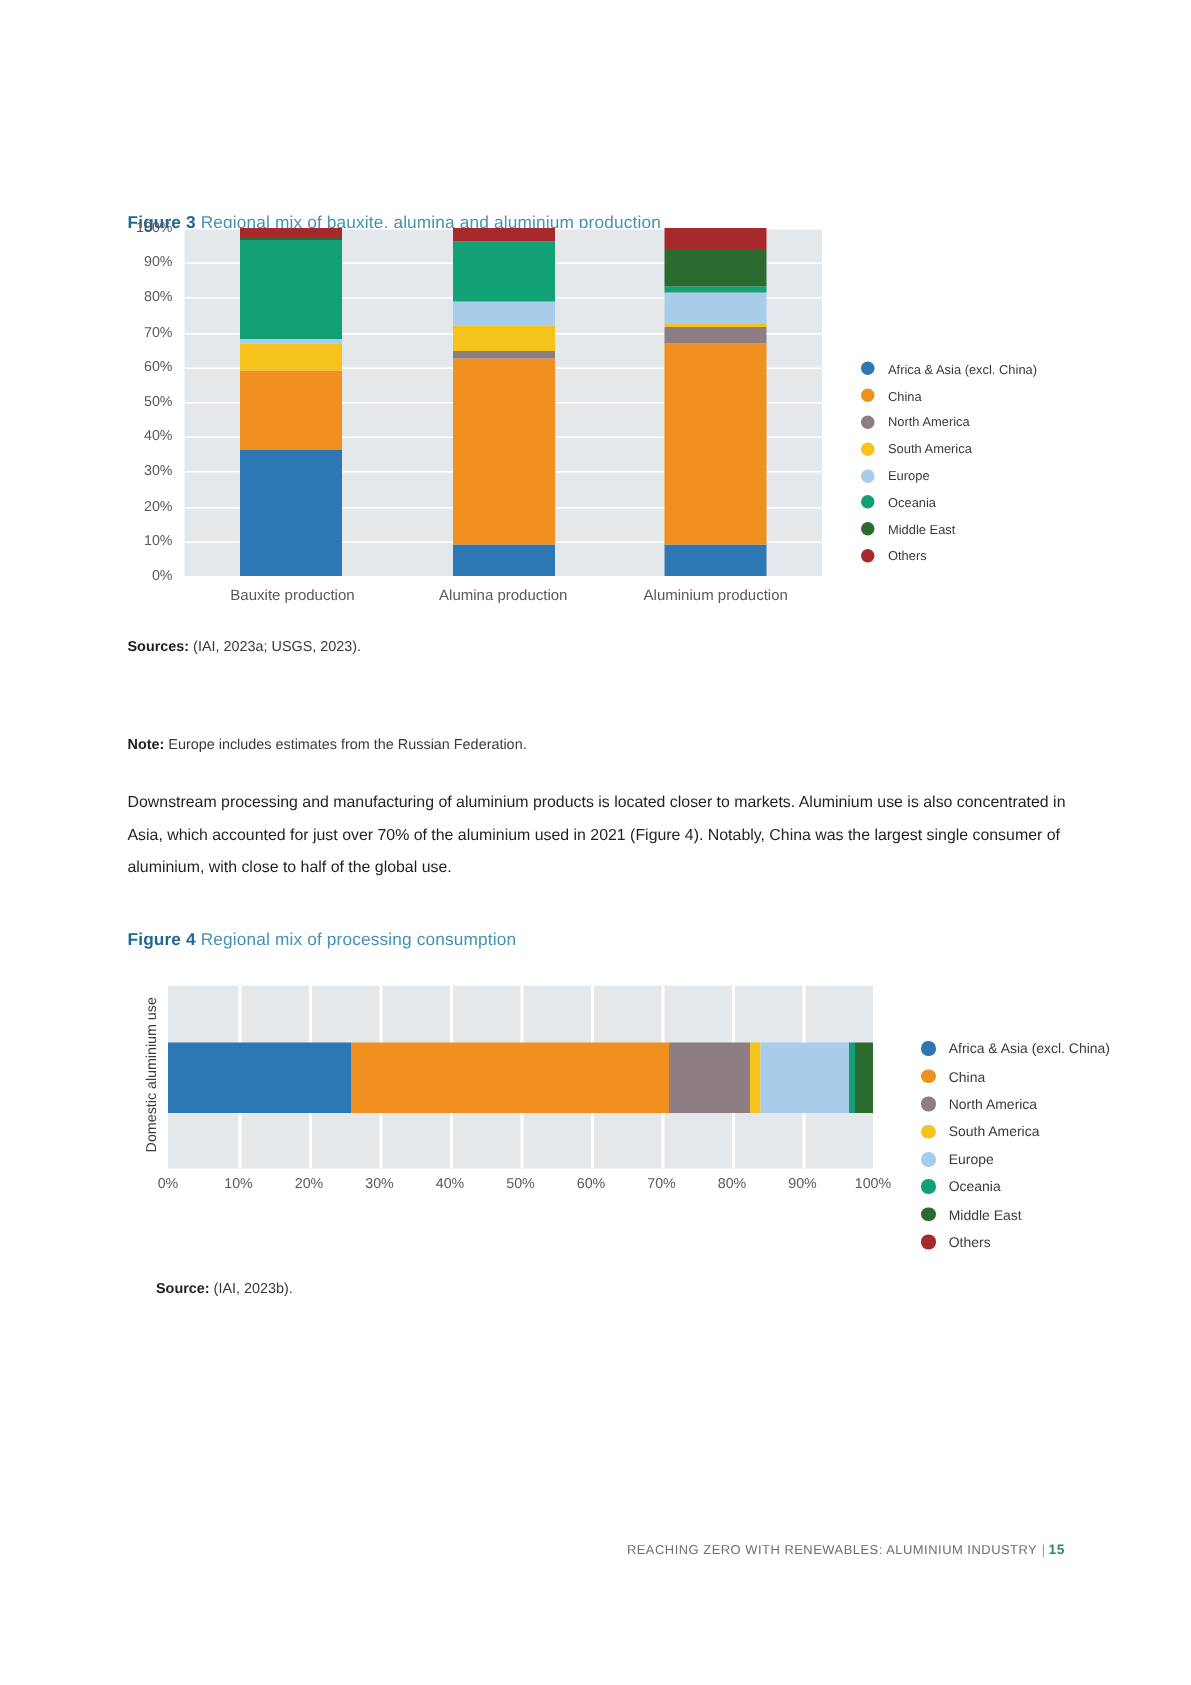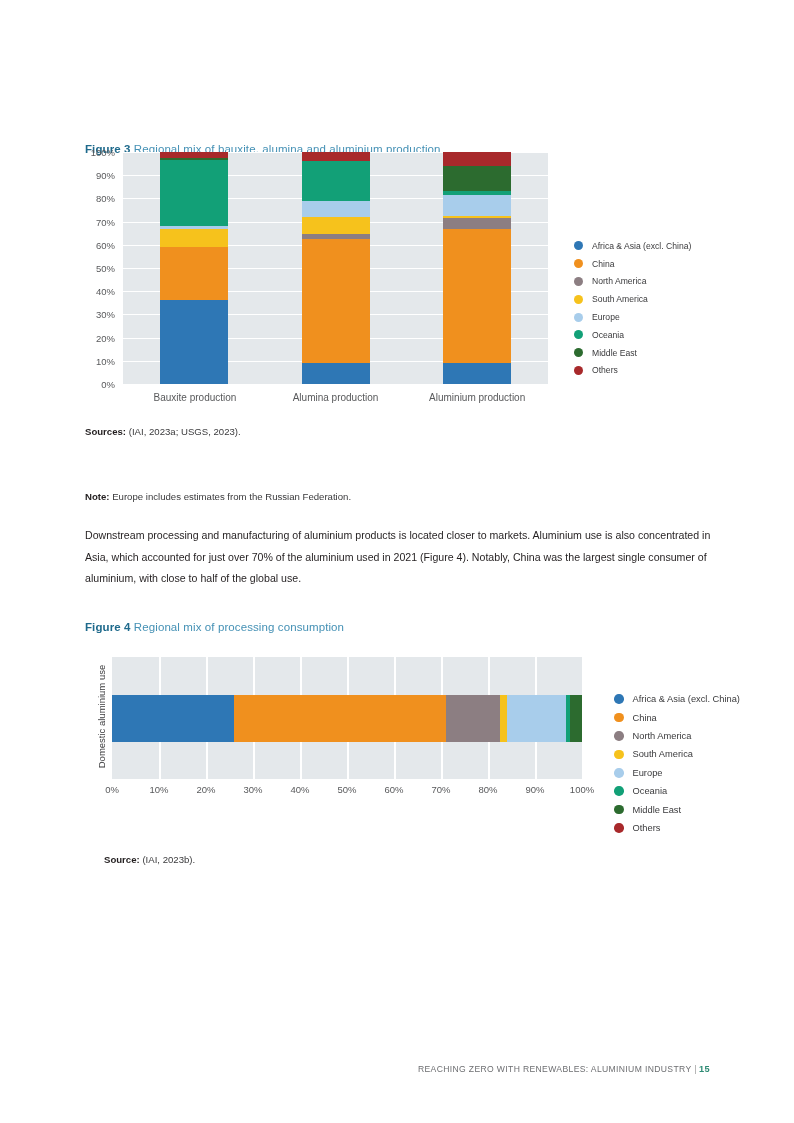--- a/index.html
+++ b/index.html
@@ -226,21 +226,21 @@
     font-size: 10.6px;
     line-height: 21.5px;
     color: #231F20;
     text-align: left;
   }
 
   
   .footer {
     position: absolute;
     right: 84px;
-    top: 1064px;
+    top: 1028px;
     font-size: 8.6px;
     letter-spacing: 0.35px;
     color: #6D6E71;
     white-space: nowrap;
   }
   .footer .page-num {
     color: #2E8B74;
     font-weight: bold;
     font-size: 9.2px;
   }

